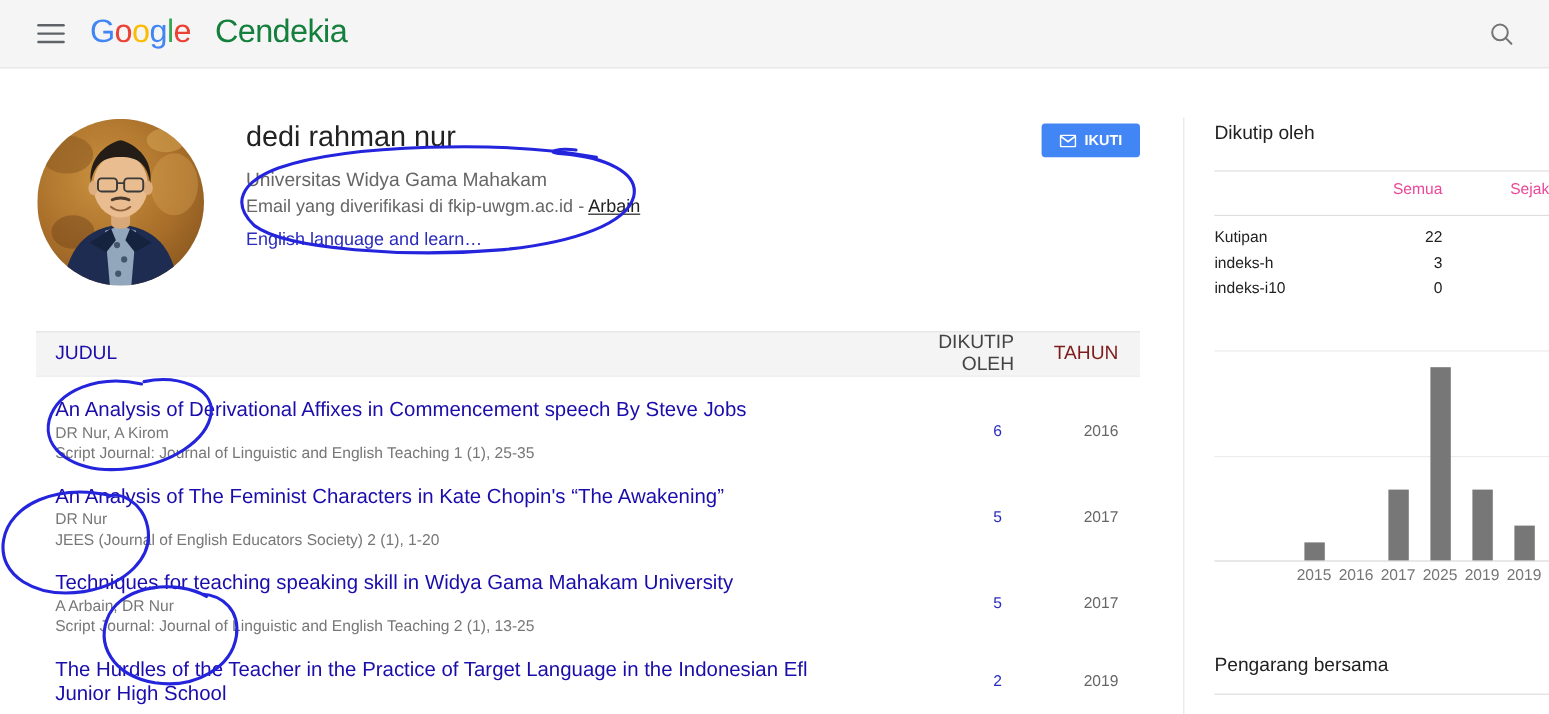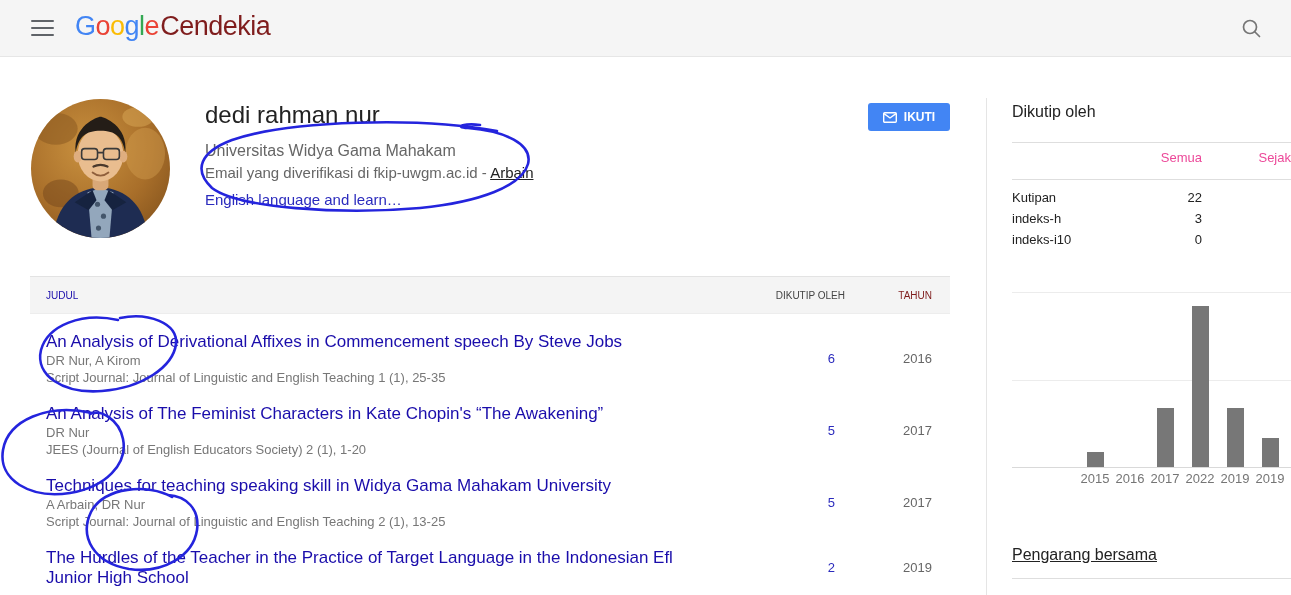--- a/index.html
+++ b/index.html
@@ -8,41 +8,41 @@
 
   
   .topbar { position:absolute; top:0; left:0; width:1291px; height:57px;
             background:#f5f5f5; border-bottom:1px solid #e6e6e6; }
   .hamburger { position:absolute; left:31px; top:20px; width:23px; height:16px;
                display:flex; flex-direction:column; justify-content:space-between; cursor:pointer; }
   .hamburger span { display:block; height:2px; background:#5f6368; border-radius:1px; }
   .logo { position:absolute; left:75px; top:11px; font-size:27px; letter-spacing:-0.5px;
           display:flex; align-items:baseline; cursor:pointer; }
   .logo .glet { font-weight:500; }
-  .logo .product { color:#7f1d1d; margin-left:1px; font-weight:400; }
+  .logo .product { color:#15803d; margin-left:20px; font-weight:400; }
   .search-btn { position:absolute; left:1238px; top:15px; width:28px; height:28px; cursor:pointer; }
 
   
   .avatar { position:absolute; left:31px; top:99px; width:139px; height:139px;
             border-radius:50%; overflow:hidden; }
   .p-name { position:absolute; left:205px; top:101px; font-size:24px; color:#222; font-weight:400; }
   .p-affil { position:absolute; left:205px; top:142px; font-size:16px; color:#666; }
   .p-email { position:absolute; left:205px; top:164px; font-size:15px; color:#666; }
   .p-email a { color:#222; text-decoration:underline; cursor:pointer; }
   .p-interest { position:absolute; left:205px; top:191px; font-size:15px; color:#2b2bbd; cursor:pointer; }
   .follow-btn { position:absolute; left:868px; top:103px; width:82px; height:28px;
                 background:#4285f4; color:#fff; border:none; border-radius:3px;
                 display:flex; align-items:center; justify-content:center; gap:7px;
                 font-size:12px; font-weight:bold; font-family:"Liberation Sans",sans-serif; cursor:pointer; }
 
   
   .pubs { position:absolute; left:30px; top:276px; width:920px; }
   .pub-head { display:flex; align-items:center; height:38px; background:#f4f4f4;
               border-top:1px solid #e3e3e3; border-bottom:1px solid #ededed;
-              padding:0 18px 0 16px; font-size:10px; }
+              padding:0 18px 0 16px; font-size:16px; }
   .col-title { flex:1; padding-right:20px; }
   .col-cited { width:110px; text-align:right; }
   .col-year  { width:87px;  text-align:right; }
   .pub-head .col-title { color:#1a0dab; cursor:pointer; }
   .pub-head .col-cited { color:#444; }
   .pub-head .col-year  { color:#7f1d1d; cursor:pointer; }
   .pub-row { display:flex; align-items:center; padding:18px 18px 0 16px;gap:10px; }
   .pub-title { font-size:17px; line-height:20px; color:#1a0dab; cursor:pointer; }
   .pub-authors, .pub-venue { font-size:13px; line-height:17px; color:#777; }
   .pub-cited { font-size:13px; line-height:20px; color:#2b2bbd; cursor:pointer; }
@@ -61,21 +61,21 @@
   .c-since { width:89px; text-align:right; }
 
   
   .chart { position:absolute; left:1012px; top:292px; width:279px; height:176px;
            border-bottom:1px solid #d9d9d9; }
   .gridline { position:absolute; left:0; width:279px; height:1px; background:#ececec; }
   .bar { position:absolute; bottom:0; width:17px; cursor:pointer; }
   .chart-labels { position:absolute; left:1012px; top:471px; width:279px; height:16px; }
   .chart-label { position:absolute; width:36px; text-align:center; font-size:13px; color:#757575; }
 
-  .sb-title2 { position:absolute; left:1012px; top:546px; font-size:16px; color:#222;text-decoration:underline; }
+  .sb-title2 { position:absolute; left:1012px; top:546px; font-size:16px; color:#222; }
 
   
   .pen-overlay { position:absolute; left:0; top:0; width:1291px; height:595px;
                  pointer-events:none; z-index:50; }
   .pen-path { fill:none; stroke-width:2.6px; stroke-linecap:round; }
 </style>
 </head>
 <body>
 
 <div class="topbar">
@@ -227,21 +227,21 @@
     <div class="bar" title="2015: 1" style="left: 74.5px; height: 15px; background: rgb(119, 119, 119);"></div>
     <div class="bar" title="2017: 4" style="left: 144.5px; height: 59px; background: rgb(119, 119, 119);"></div>
     <div class="bar" title="2018: 11" style="left: 179.5px; height: 161px; background: rgb(119, 119, 119);"></div>
     <div class="bar" title="2019: 4" style="left: 214.5px; height: 59px; background: rgb(119, 119, 119);"></div>
     <div class="bar" title="2020: 2" style="left: 249.5px; height: 29px; background: rgb(119, 119, 119);"></div>
   </div>
 <div class="chart-labels" id="chart-labels">
     <div class="chart-label" style="left: 65px;">2015</div>
     <div class="chart-label" style="left: 100px;">2016</div>
     <div class="chart-label" style="left: 135px;">2017</div>
-    <div class="chart-label" style="left: 170px;">2022</div>
+    <div class="chart-label" style="left: 170px;">2025</div>
     <div class="chart-label" style="left: 205px;">2019</div>
     <div class="chart-label" style="left: 240px;">2019</div>
   </div>
 
 <div class="sb-title2">Pengarang bersama</div>
 <div class="sb-rule" style="top:578px"></div>
 
 <svg class="pen-overlay" viewBox="0 0 1291 595">
   <path class="pen-path" d="M497 131 C420 117 290 120 232 140 C200 152 193 170 212 188 C238 208 340 215 420 208 C480 202 522 186 528 164 C533 144 505 131 468 128 C452 127 466 123 480 125" style="stroke: rgb(36, 36, 221);"></path>
   <path class="pen-path" d="M118 320 C82 312 48 325 41 350 C35 375 62 394 102 391 C142 388 173 367 176 344 C178 323 148 312 120 318" style="stroke: rgb(36, 36, 221);"></path>

